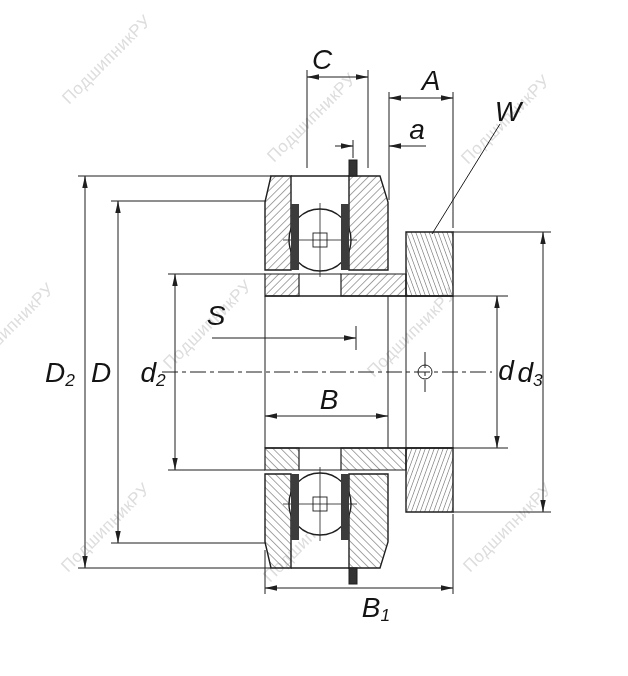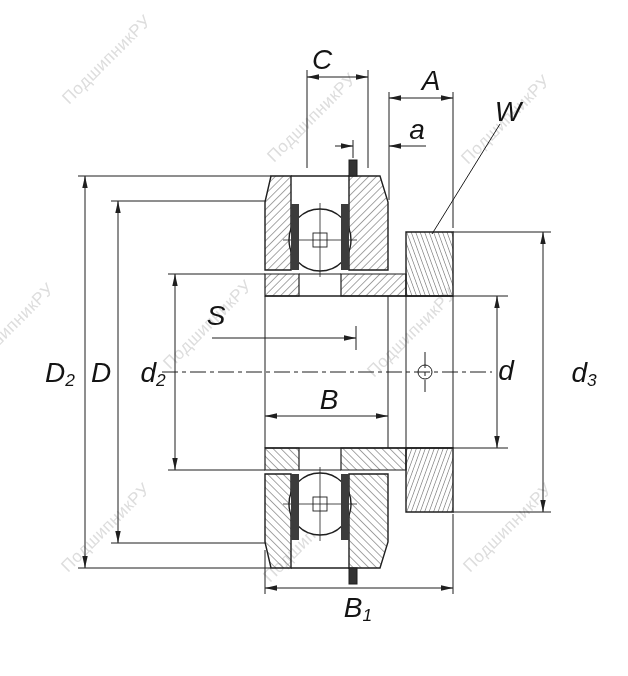--- a/index.html
+++ b/index.html
@@ -128,20 +128,20 @@
       <line x1="543" y1="232" x2="543" y2="512" marker-start="url(#arr)" marker-end="url(#arr)"></line>
     </g>
   </svg>
 
   <div class="dim-label" style="left:322px;top:60px"><span class="base">C</span><span class="sub"></span></div>
   <div class="dim-label" style="left:431px;top:81px"><span class="base">A</span><span class="sub"></span></div>
   <div class="dim-label" style="left:417px;top:130px"><span class="base">a</span><span class="sub"></span></div>
   <div class="dim-label" style="left:508px;top:112px"><span class="base">W</span><span class="sub"></span></div>
   <div class="dim-label" style="left:216px;top:316px"><span class="base">S</span><span class="sub"></span></div>
   <div class="dim-label" style="left:329px;top:400px"><span class="base">B</span><span class="sub"></span></div>
-  <div class="dim-label" style="left:358px;top:608px"><span class="base">B</span><span class="sub">1</span></div>
+  <div class="dim-label" style="left:376px;top:608px"><span class="base">B</span><span class="sub">1</span></div>
   <div class="dim-label" style="left:60px;top:373px"><span class="base">D</span><span class="sub">2</span></div>
   <div class="dim-label" style="left:101px;top:373px"><span class="base">D</span><span class="sub"></span></div>
   <div class="dim-label" style="left:153px;top:373px"><span class="base">d</span><span class="sub">2</span></div>
   <div class="dim-label" style="left:506px;top:371px"><span class="base">d</span><span class="sub"></span></div>
-  <div class="dim-label" style="left:584px;top:373px"><span class="base">d</span><span class="sub">3</span></div>
+  <div class="dim-label" style="left:530px;top:373px"><span class="base">d</span><span class="sub">3</span></div>
 
 </div>
 
 </body></html>

